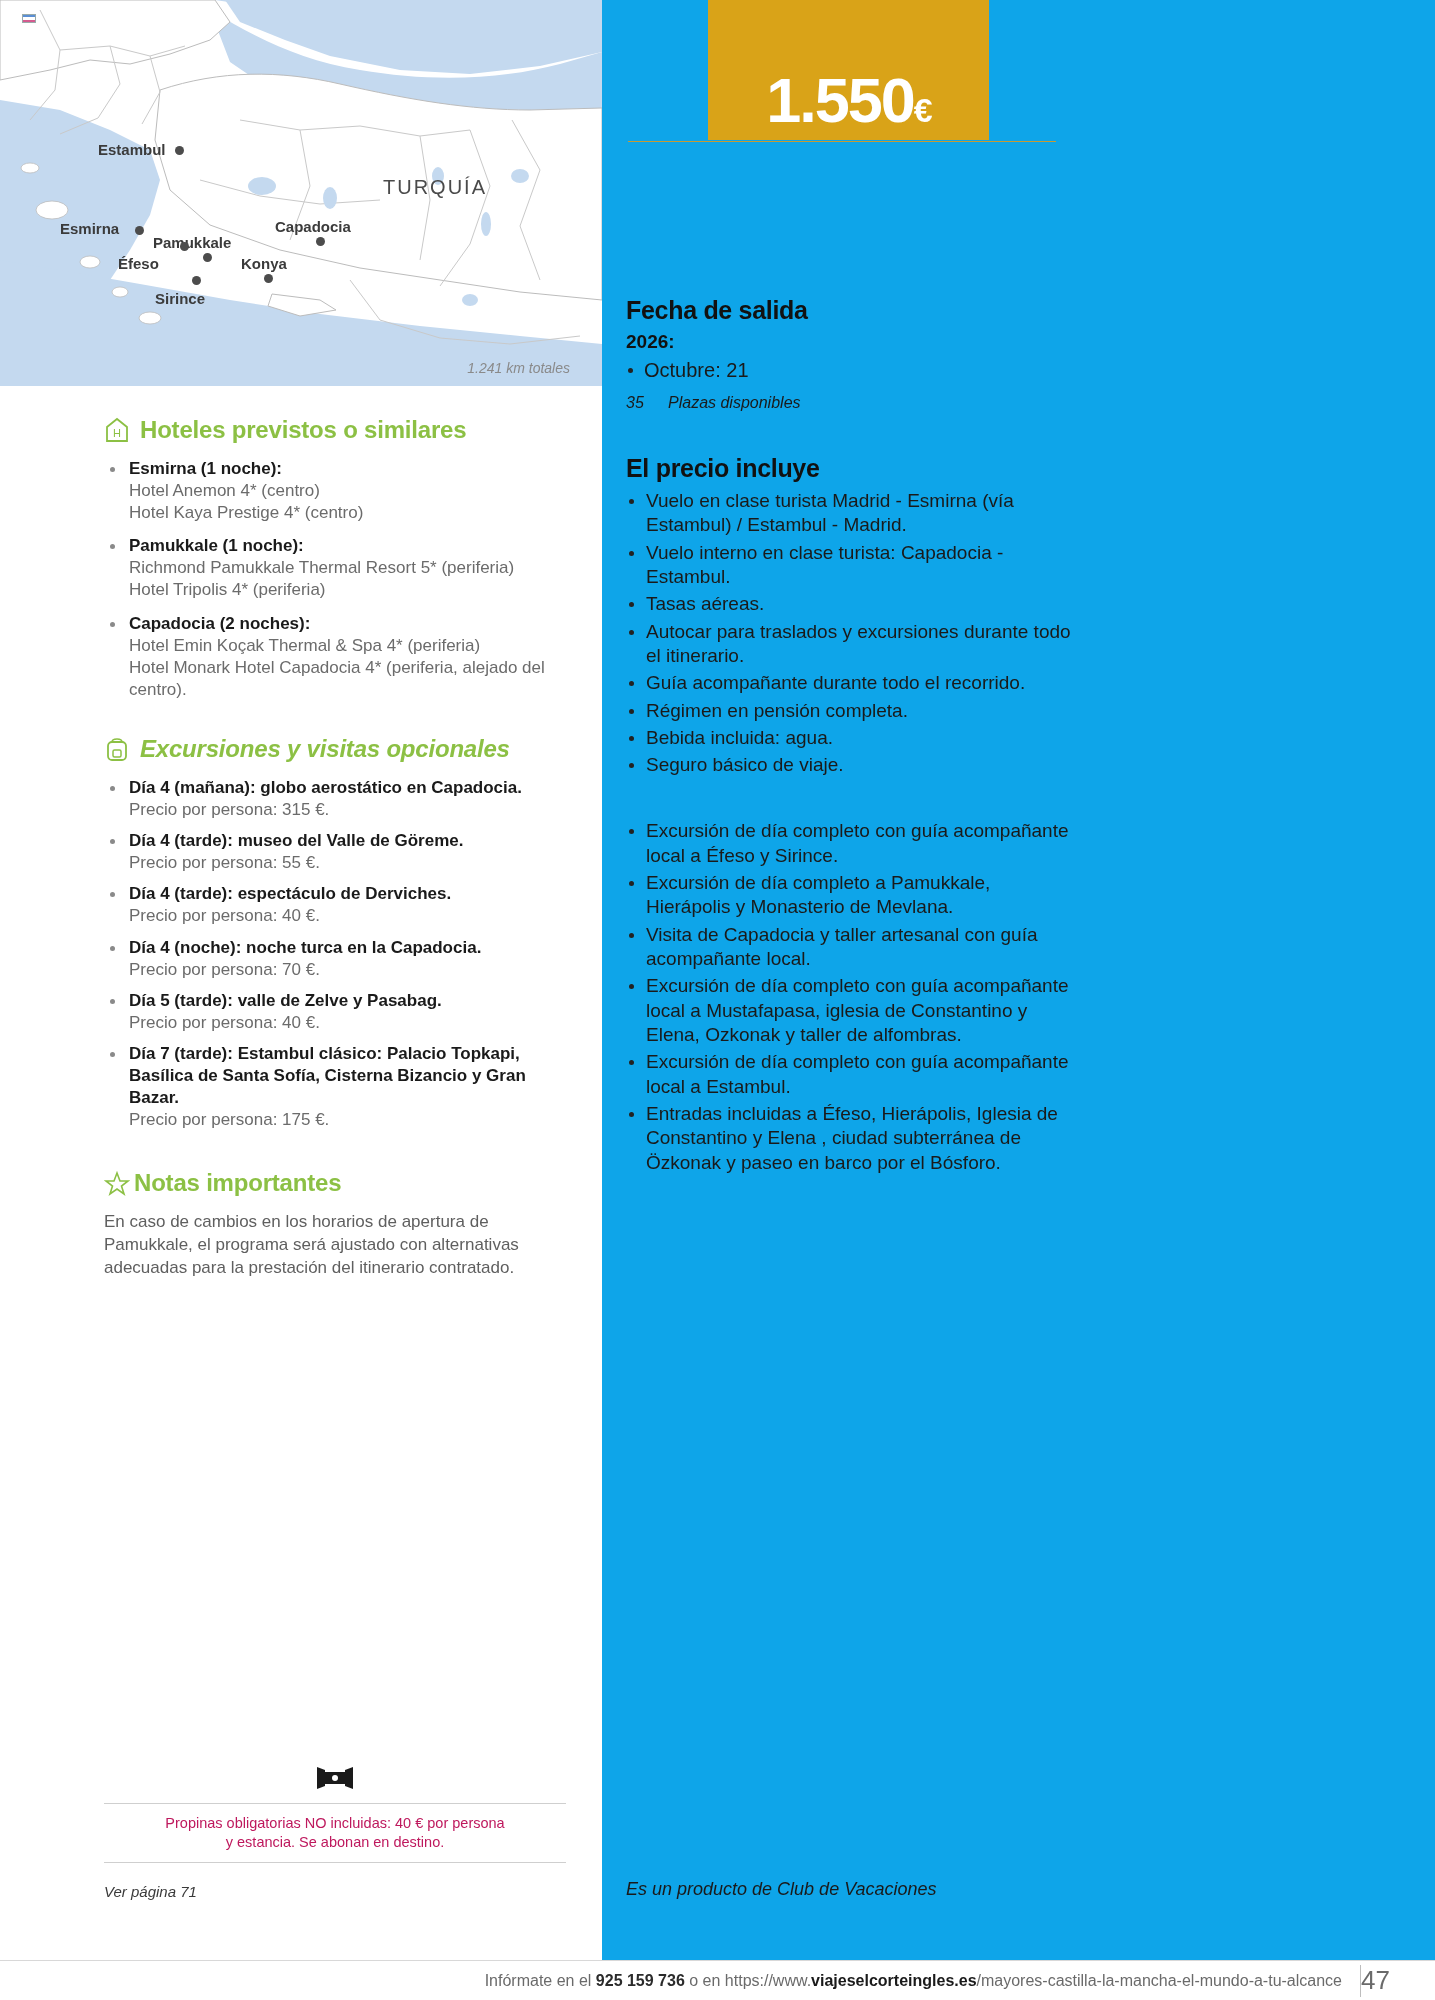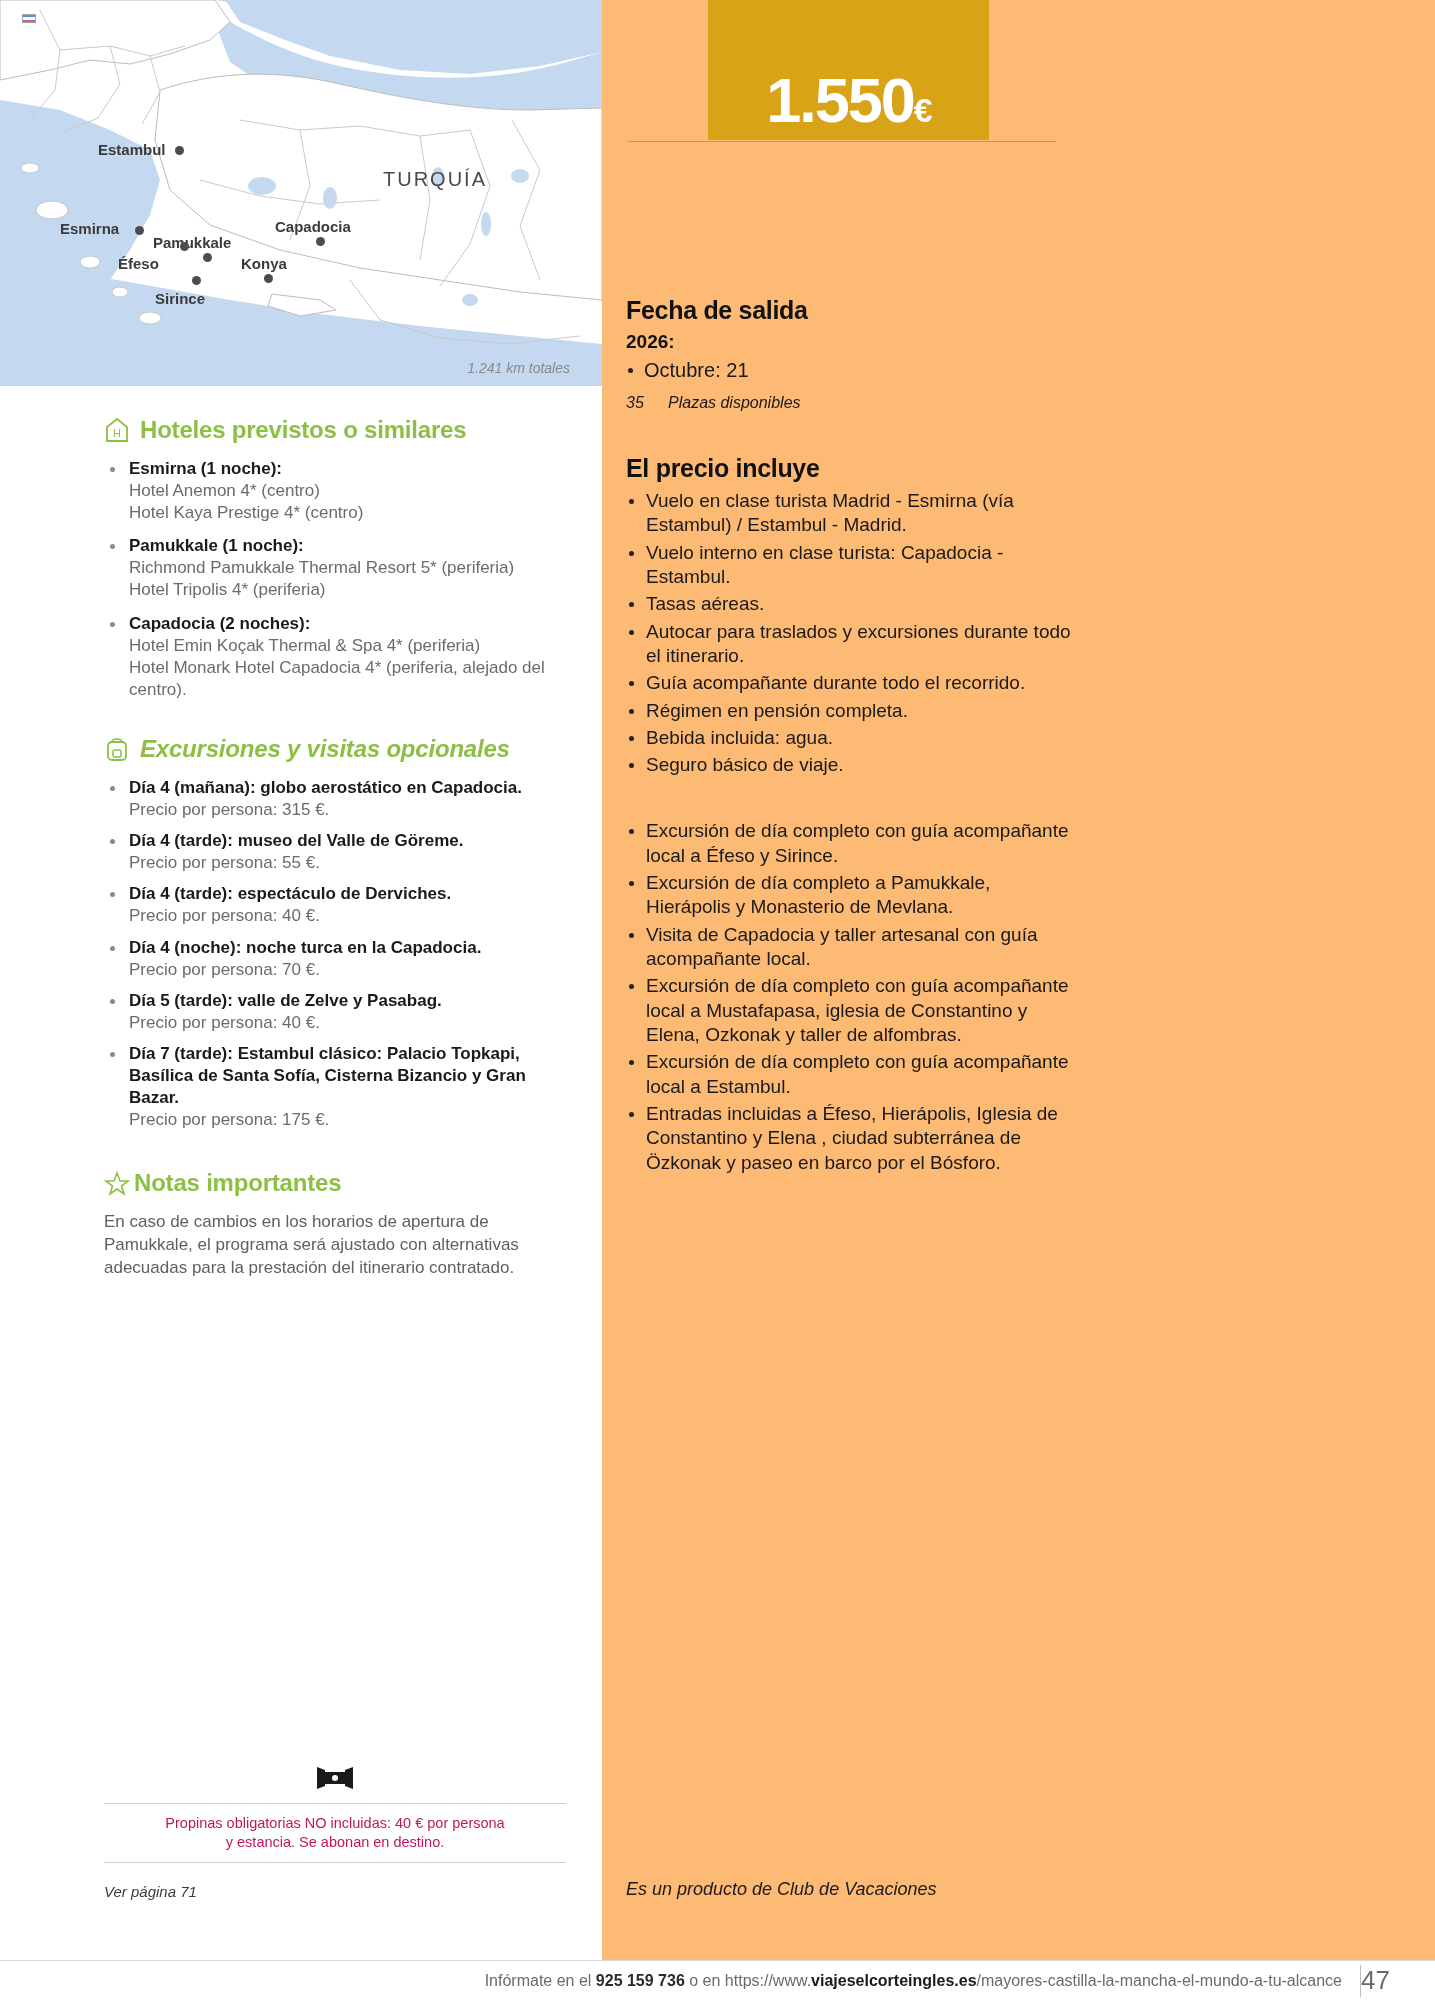--- a/index.html
+++ b/index.html
@@ -153,21 +153,21 @@
     color: #3a3a3a;
     padding-top: 10px;
   }
 
   
   .right-col {
     position: absolute;
     left: 602px; top: 0;
     width: 833px;
     height: 1960px;
-    background: #fdba74;
+    background: #0ea5e9;
   }
   .price-badge {
     position: absolute;
     left: 106px; top: 0;
     width: 281px; height: 140px;
     background: #d9a318;
     display: flex;
     align-items: flex-end;
     justify-content: center;
   }
@@ -351,21 +351,21 @@
           <ellipse cx="52" cy="210" rx="16" ry="9"></ellipse>
           <ellipse cx="90" cy="262" rx="10" ry="6"></ellipse>
           <ellipse cx="120" cy="292" rx="8" ry="5"></ellipse>
           <ellipse cx="150" cy="318" rx="11" ry="6"></ellipse>
           <ellipse cx="30" cy="168" rx="9" ry="5"></ellipse>
         </g>
       </svg>
 
       <div class="map-flag"></div>
 
-      <div class="map-country" style="left:383px; top:168px">TURQUÍA</div>
+      <div class="map-country" style="left:383px; top:176px">TURQUÍA</div>
 
       <div class="map-label" style="left:98px; top:141px">Estambul</div>
       <div class="map-dot" style="left:175px; top:146px"></div>
 
       <div class="map-label" style="left:60px; top:220px">Esmirna</div>
       <div class="map-dot" style="left:135px; top:226px"></div>
 
       <div class="map-label" style="left:153px; top:234px">Pamukkale</div>
       <div class="map-dot" style="left:203px; top:253px"></div>
 

